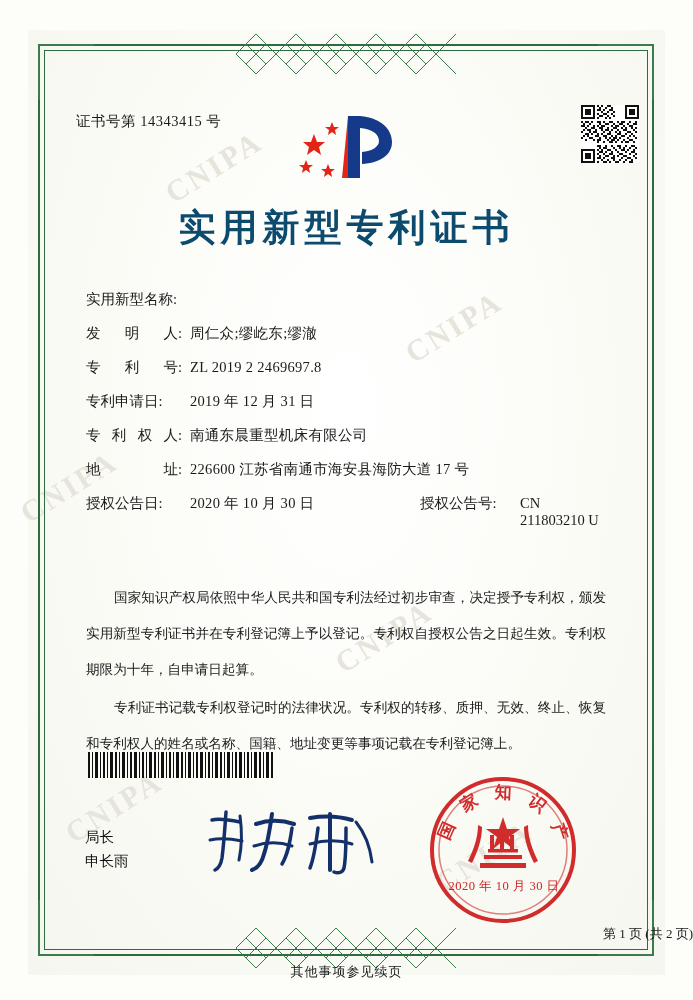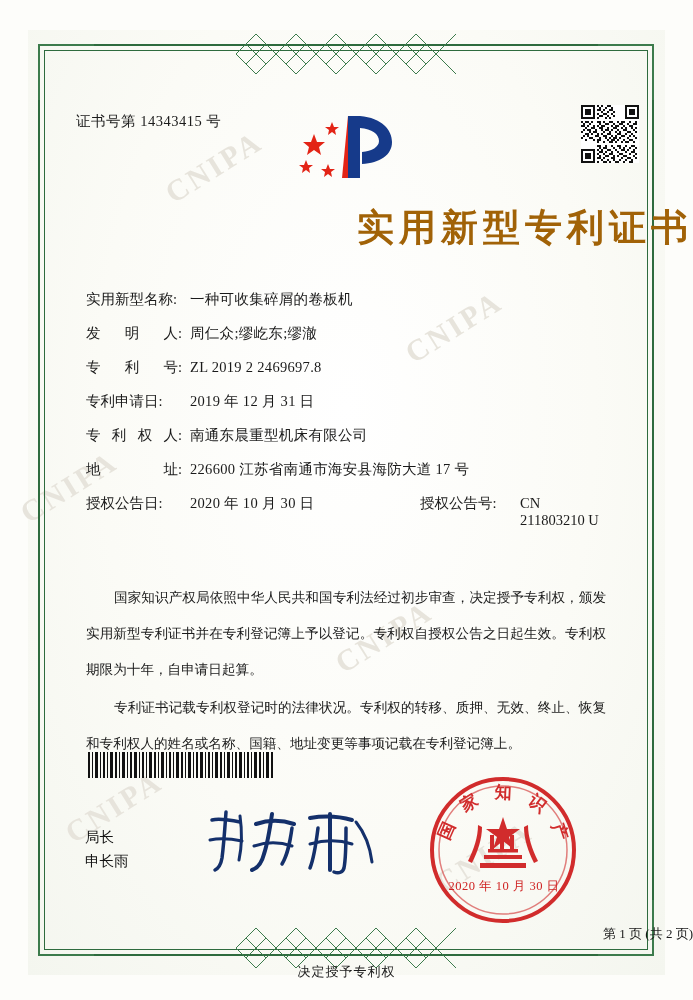--- a/index.html
+++ b/index.html
@@ -113,25 +113,25 @@
     position: absolute;
     left: 292px; top: 108px;
     width: 112px; height: 78px;
   }
 
   
   .title {
     position: absolute;
     left: 0; top: 203px;
     width: 693px;
-    text-align: right;
+    text-align: center;
     font-size: 37px;
     font-weight: bold;
     letter-spacing: 5px;
-    color: #a16207;
+    color: #0c4a6e;
     font-family: "DejaVu Serif", serif;
   }
 
   
   .fields {
     position: absolute;
     left: 86px; top: 290px;
     width: 520px;
   }
   .field-row {
@@ -495,21 +495,20 @@
       </g>
     </svg>
   </div>
 
   <div class="title">实用新型专利证书</div>
 
   <div class="fields">
 
     <div class="field-row">
       <div class="field-label">实用新型名称:</div>
-      <div class="field-value">一种可收集碎屑的卷板机</div>
     </div>
 
     <div class="field-row">
       <div class="field-label spread">
         <span>发</span>
         <span>明</span>
         <span>人:</span>
       </div>
       <div class="field-value">周仁众;缪屹东;缪澈</div>
     </div>
@@ -662,15 +661,15 @@
         <path id="sealArcTop" d="M 20,78 A 55,55 0 0 1 130,78" fill="none"></path>
       </defs>
       <text font-family="'DejaVu Serif', serif" font-size="17" font-weight="bold" fill="#d12c2c" letter-spacing="5">
         <textPath href="#sealArcTop" startOffset="7%">国 家 知 识 产 权 局</textPath>
       </text>
     </svg>
   </div>
   <div class="seal-date">2020 年 10 月 30 日</div>
 
   <div class="page-no">第 1 页 (共 2 页)</div>
-  <div class="footnote">决定授予专利权</div>
+  <div class="footnote">其他事项参见续页</div>
 
 </div>
 
 </body></html>

